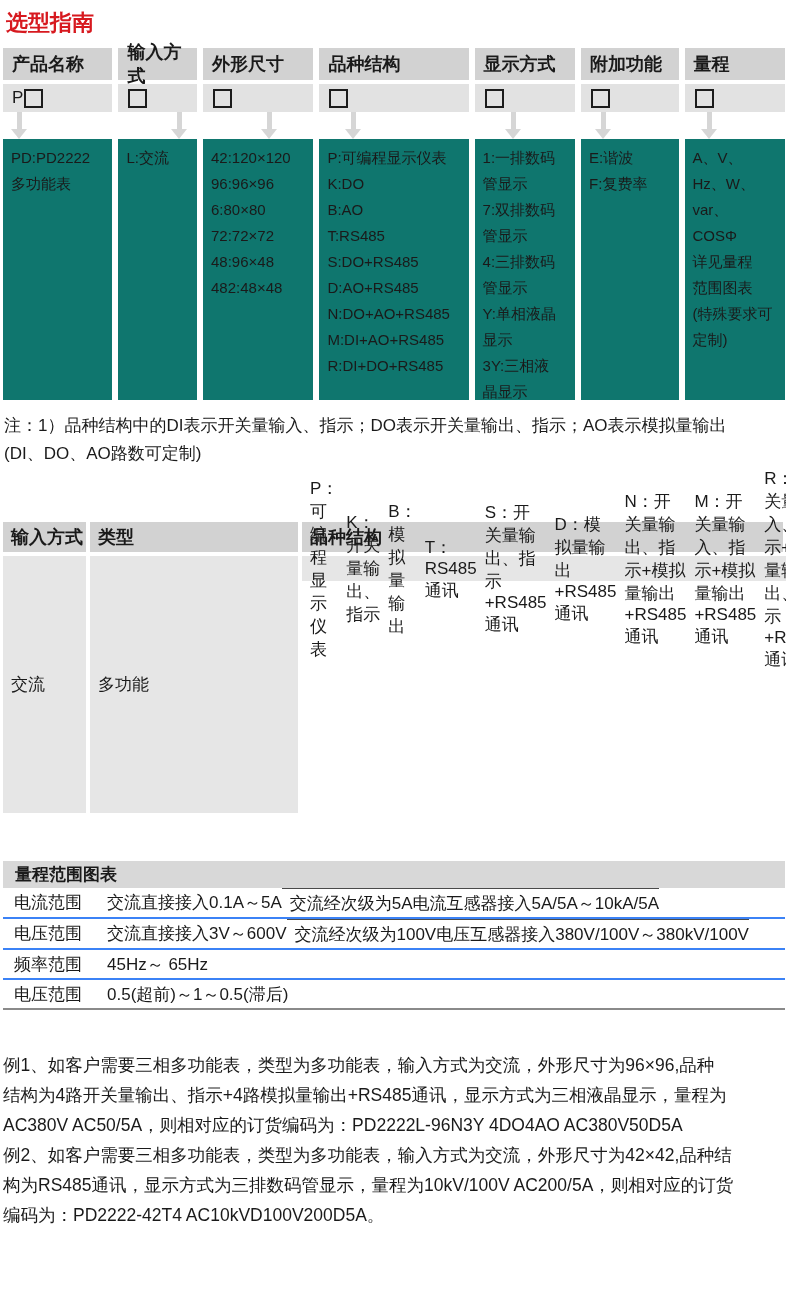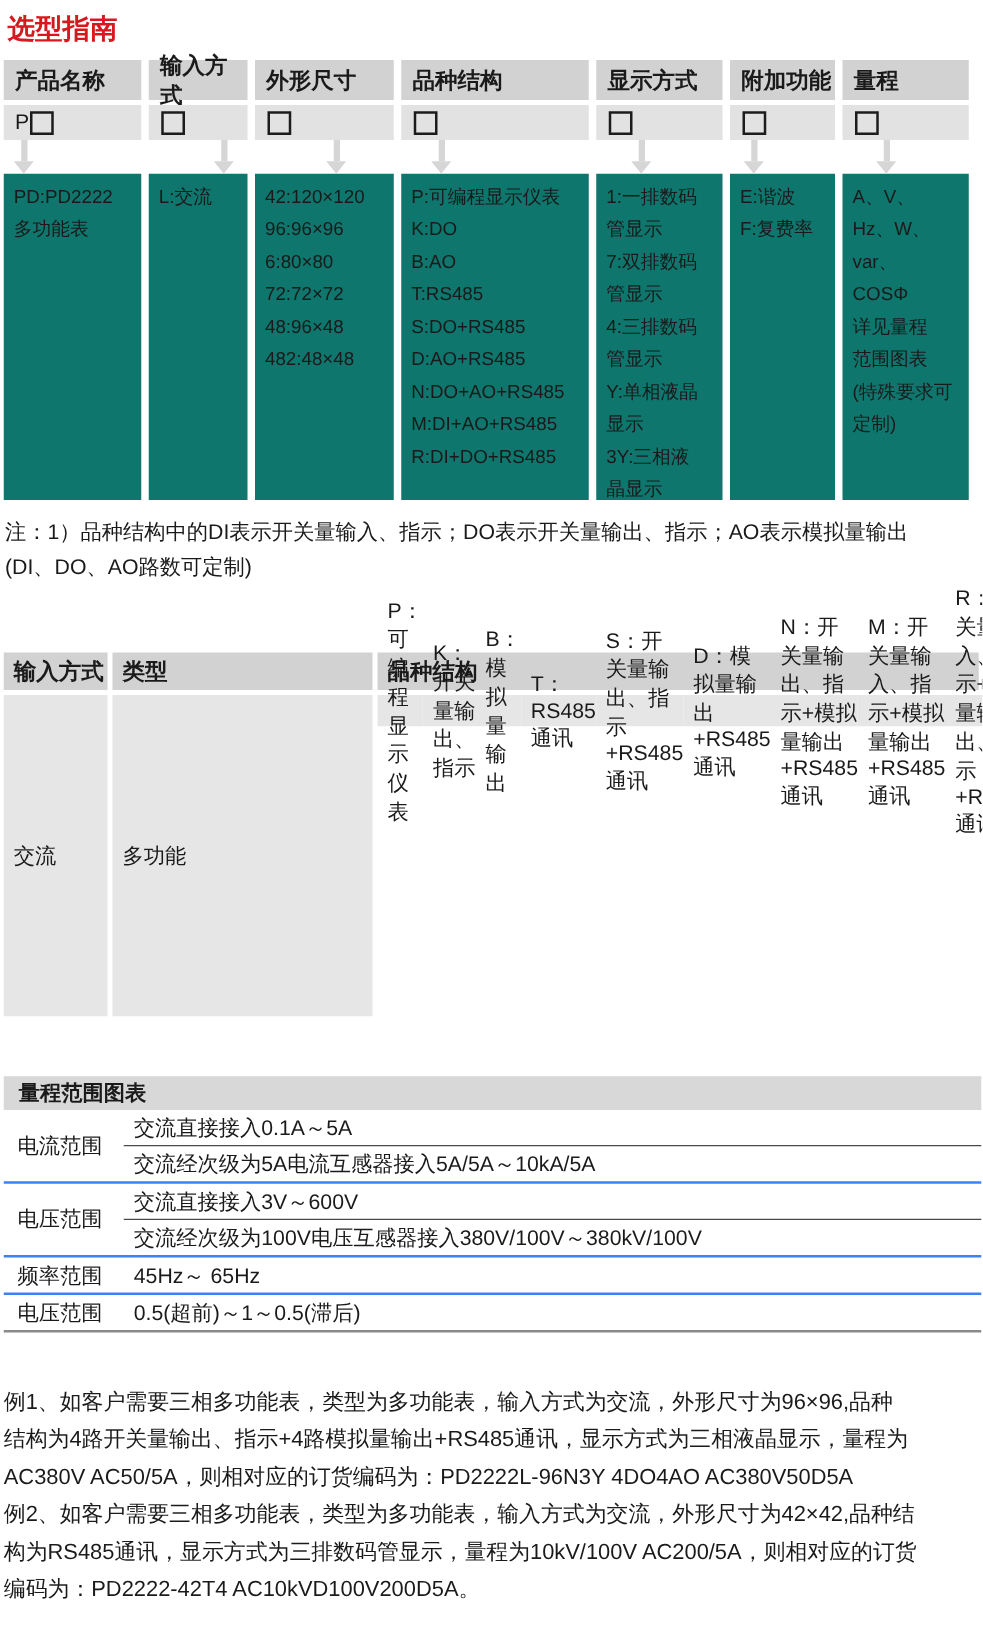--- a/index.html
+++ b/index.html
@@ -19,21 +19,21 @@
     font-weight:bold;
     color:#d7191f;
     height:28px;
     line-height:26px;
   }
 
   
   .t1{margin-top:10px;width:782px;}
   .t1-row{display:flex;}
   .c1{width:110px;} .c2{width:79px;} .c3{width:111px;} .c4{width:150px;}
-  .c5{width:101px;} .c6{width:84px;} .c7{width:101px;}
+  .c5{width:101px;} .c6{width:98px;} .c7{width:101px;}
   .t1-row > div{margin-right:6px;box-sizing:border-box;}
   .t1-row > div:last-child{margin-right:0;}
   .hd-cell{
     background:#d2d2d2;height:32px;
     display:flex;align-items:center;
     padding-left:9px;font-size:18px;font-weight:bold;
     margin-bottom:4px;
   }
   .ck-cell{
     background:#e2e2e2;height:28px;
@@ -106,21 +106,21 @@
   }
   .t3-body{border-bottom:2px solid #8a8a8a;}
   .t3-group{display:flex;}
   .t3-group + .t3-group{border-top:2px solid #3b82f6;}
   .t3-label{
     width:96px;flex:none;
     display:flex;align-items:center;
     padding-left:11px;font-size:17px;
     box-sizing:border-box;
   }
-  .t3-vals{flex:1;display:flex;flex-direction:column;}
+  .t3-vals{flex:1;display:flex;flex-direction:row;}
   .t3-val{
     height:28px;display:flex;align-items:center;
     padding-left:8px;font-size:17px;
   }
   .t3-val + .t3-val{border-top:1px solid #4a4a4a;}
 
   
   .examples{margin-top:40px;width:782px;}
   .example{
     margin:0;

